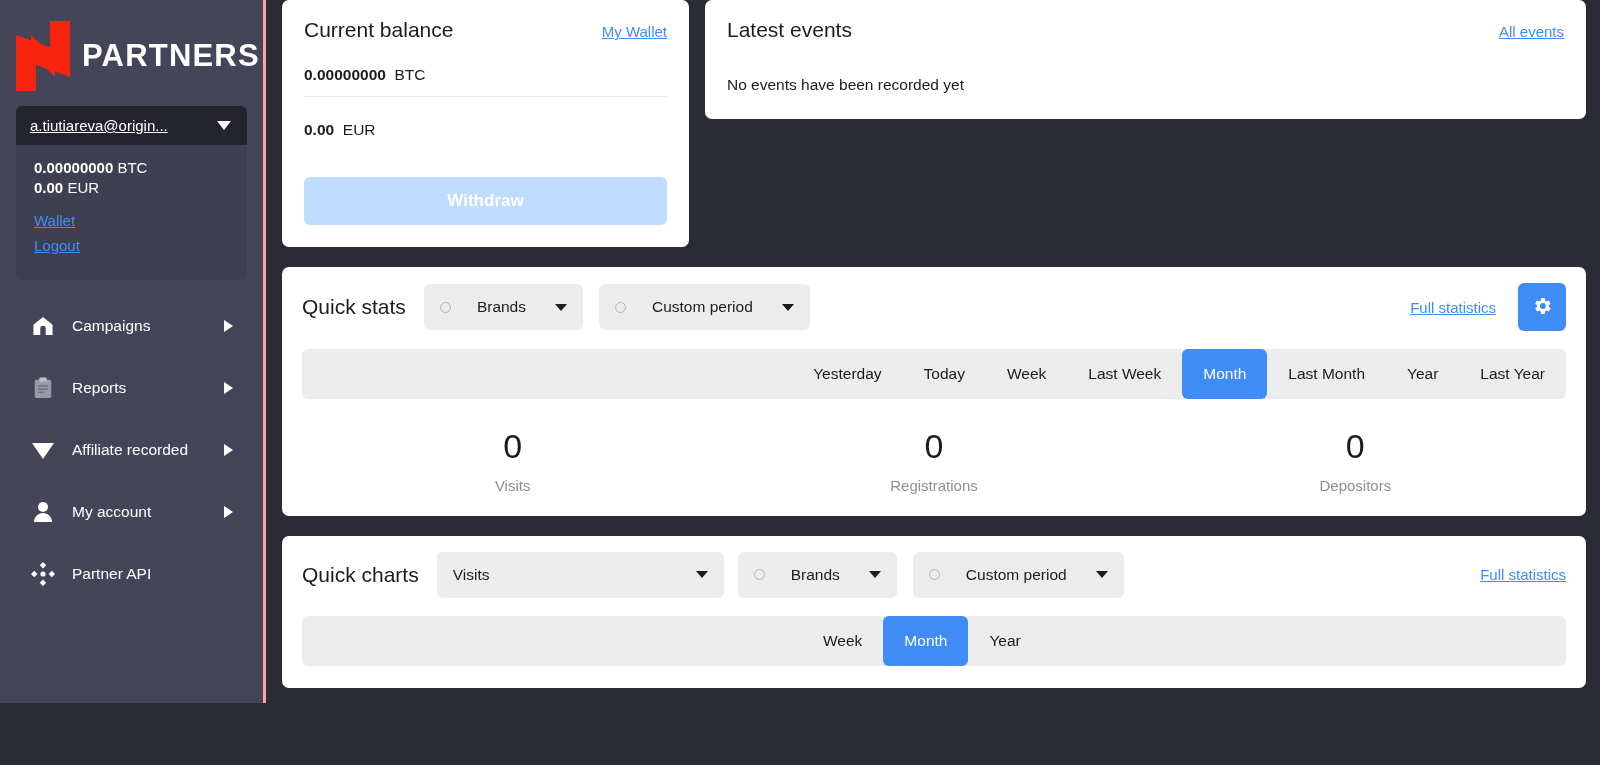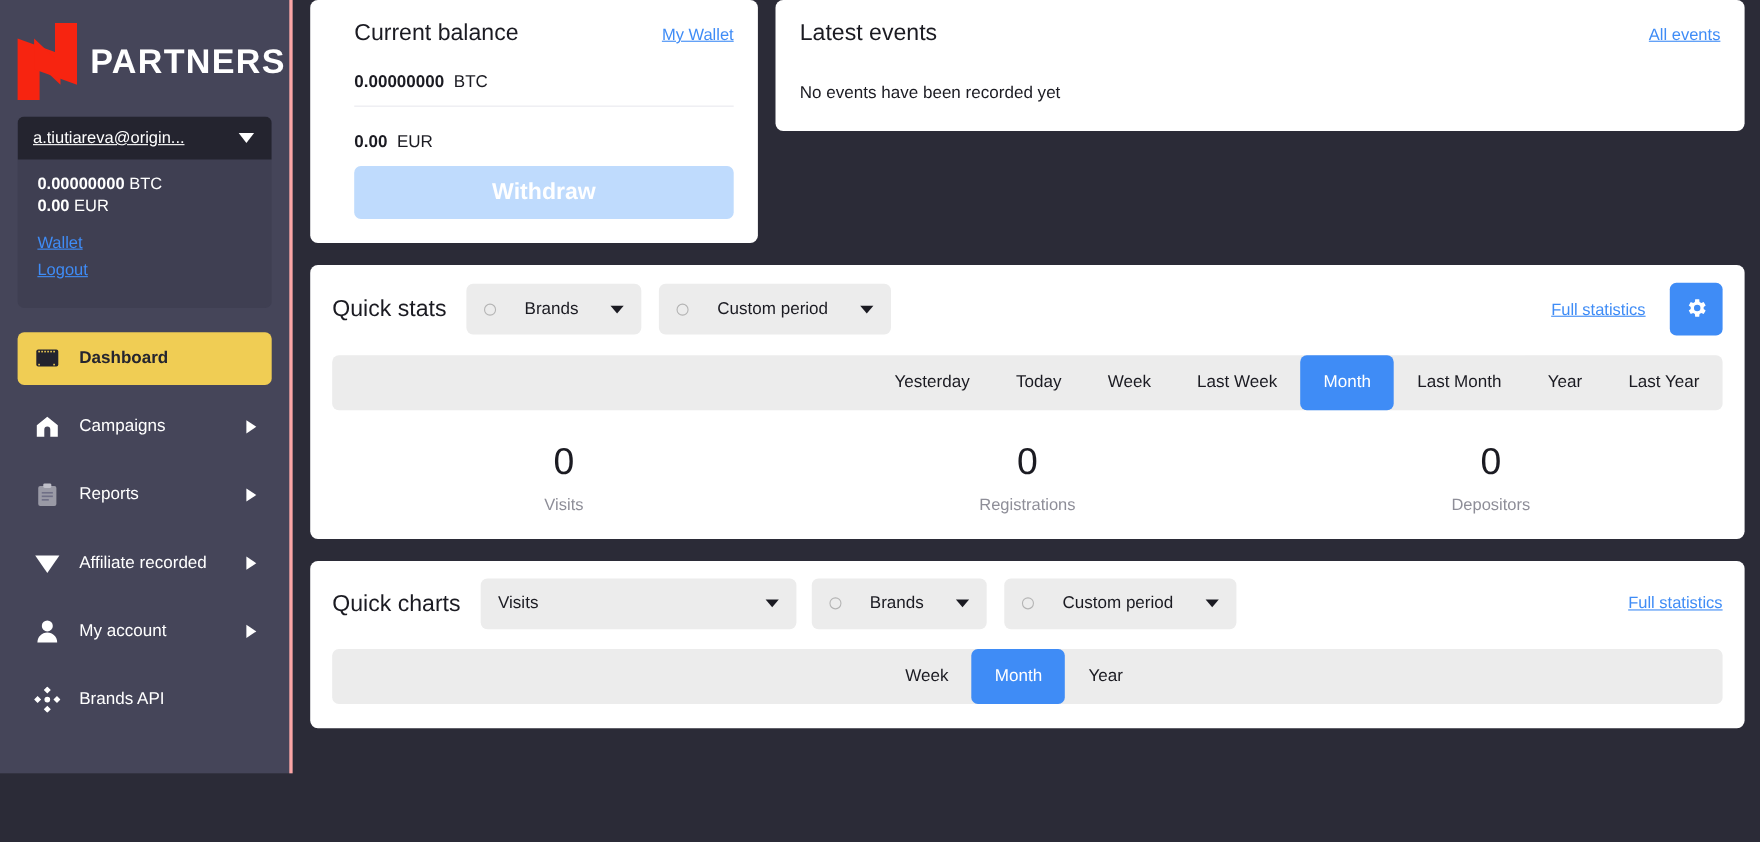--- a/index.html
+++ b/index.html
@@ -57,30 +57,30 @@
   .nav-arrow {
     width: 0; height: 0; border-top: 6px solid transparent; border-bottom: 6px solid transparent;
     border-left: 9px solid #ffffff;
   }
 
   
   .main { flex: 1; padding: 0 14px 0 16px; position: relative; }
   .row-top { display: flex; gap: 16px; align-items: flex-start; }
   .card { background: #ffffff; border-radius: 7px; }
 
-  .balance-card { width: 407px; padding: 18px 22px 22px 40px; }
+  .balance-card { width: 407px; padding: 18px 22px 22px 22px; }
   .card-head { display: flex; align-items: baseline; justify-content: space-between; }
   .card-title { font-size: 21px; color: #1b1b22; font-weight: 400; }
   .card-link { color: #3f8cf6; font-size: 15px; text-decoration: underline; }
   .bal-row { font-size: 15.5px; color: #1b1b22; padding: 24px 0 12px 0; }
   .bal-row b { font-weight: 700; }
   .bal-div { border-top: 1px solid #e9e9ee; }
   .withdraw {
-    height: 48px; width: 100%; border: none; border-radius: 6px;
-    background: #bfdbfd; color: #ffffff; font-size: 21px; font-weight: 700;
+    margin-top: 26px; height: 48px; width: 100%; border: none; border-radius: 6px;
+    background: #bfdbfd; color: #ffffff; font-size: 17px; font-weight: 700;
     font-family: "Liberation Sans", sans-serif; cursor: default;
   }
 
   .events-card { flex: 1; padding: 18px 22px 24px 22px; height: 119px; }
   .events-empty { font-size: 15.5px; color: #1b1b22; margin-top: 34px; }
 
   .stats-card { margin-top: 20px; padding: 16px 20px 22px 20px; }
   .stats-head { display: flex; align-items: center; }
   .sec-title { font-size: 21px; color: #1b1b22; margin-right: 18px; white-space: nowrap; }
   .pill {
@@ -157,38 +157,20 @@
           <span>EUR</span>
         </div>
         <div class="acct-links">
           <a href="#">Wallet</a>
           <a href="#">Logout</a>
         </div>
       </div>
     </div>
 
     <nav class="nav" id="nav">
-        <div class="nav-item active">
-          <span class="nav-ico">
-            <svg width="22" height="20" viewBox="0 0 24 22">
-              <rect x="1" y="2" width="22" height="17" rx="2" fill="#23232e"></rect>
-              <g fill="#f0cd54">
-                <rect x="3" y="3.2" width="1.6" height="1.6"></rect>
-                <rect x="6" y="3.2" width="1.6" height="1.6"></rect>
-                <rect x="9" y="3.2" width="1.6" height="1.6"></rect>
-                <rect x="12" y="3.2" width="1.6" height="1.6"></rect>
-                <rect x="15" y="3.2" width="1.6" height="1.6"></rect>
-                <rect x="18" y="3.2" width="1.6" height="1.6"></rect>
-                <rect x="3" y="16.2" width="1.6" height="1.6"></rect>
-                <rect x="18" y="16.2" width="1.6" height="1.6"></rect>
-              </g>
-            </svg>
-          </span>
-          <span class="nav-label">Dashboard</span>
-        </div>
         <div class="nav-item">
           <span class="nav-ico">
             <svg width="22" height="20" viewBox="0 0 24 22" fill="#ffffff">
               <path d="M12 1 1.5 9.5V21h21V9.5L12 1zm0 9.8a3 3 0 0 1 3 3V21H9v-7.2a3 3 0 0 1 3-3z"></path>
             </svg>
           </span>
           <span class="nav-label">Campaigns</span>
           <span class="nav-arrow"></span>
         </div>
         <div class="nav-item">
@@ -225,21 +207,21 @@
           <span class="nav-label">My account</span>
           <span class="nav-arrow"></span>
         </div>
         <div class="nav-item">
           <span class="nav-ico">
             <svg width="24" height="24" viewBox="0 0 24 24" fill="#ffffff">
               <path d="M12 0l3.2 3.2-3.2 3.2-3.2-3.2L12 0zM12 17.6l3.2 3.2L12 24l-3.2-3.2 3.2-3.2zM3.2 8.8l3.2 3.2-3.2 3.2L0 12l3.2-3.2zM20.8 8.8L24 12l-3.2 3.2-3.2-3.2 3.2-3.2z"></path>
               <circle cx="12" cy="12" r="2.6"></circle>
             </svg>
           </span>
-          <span class="nav-label">Brands API</span>
+          <span class="nav-label">Partner API</span>
         </div>
       </nav>
   </aside>
 
   <main class="main">
 
     <div class="row-top">
 
       <section class="card balance-card">
         <div class="card-head">

